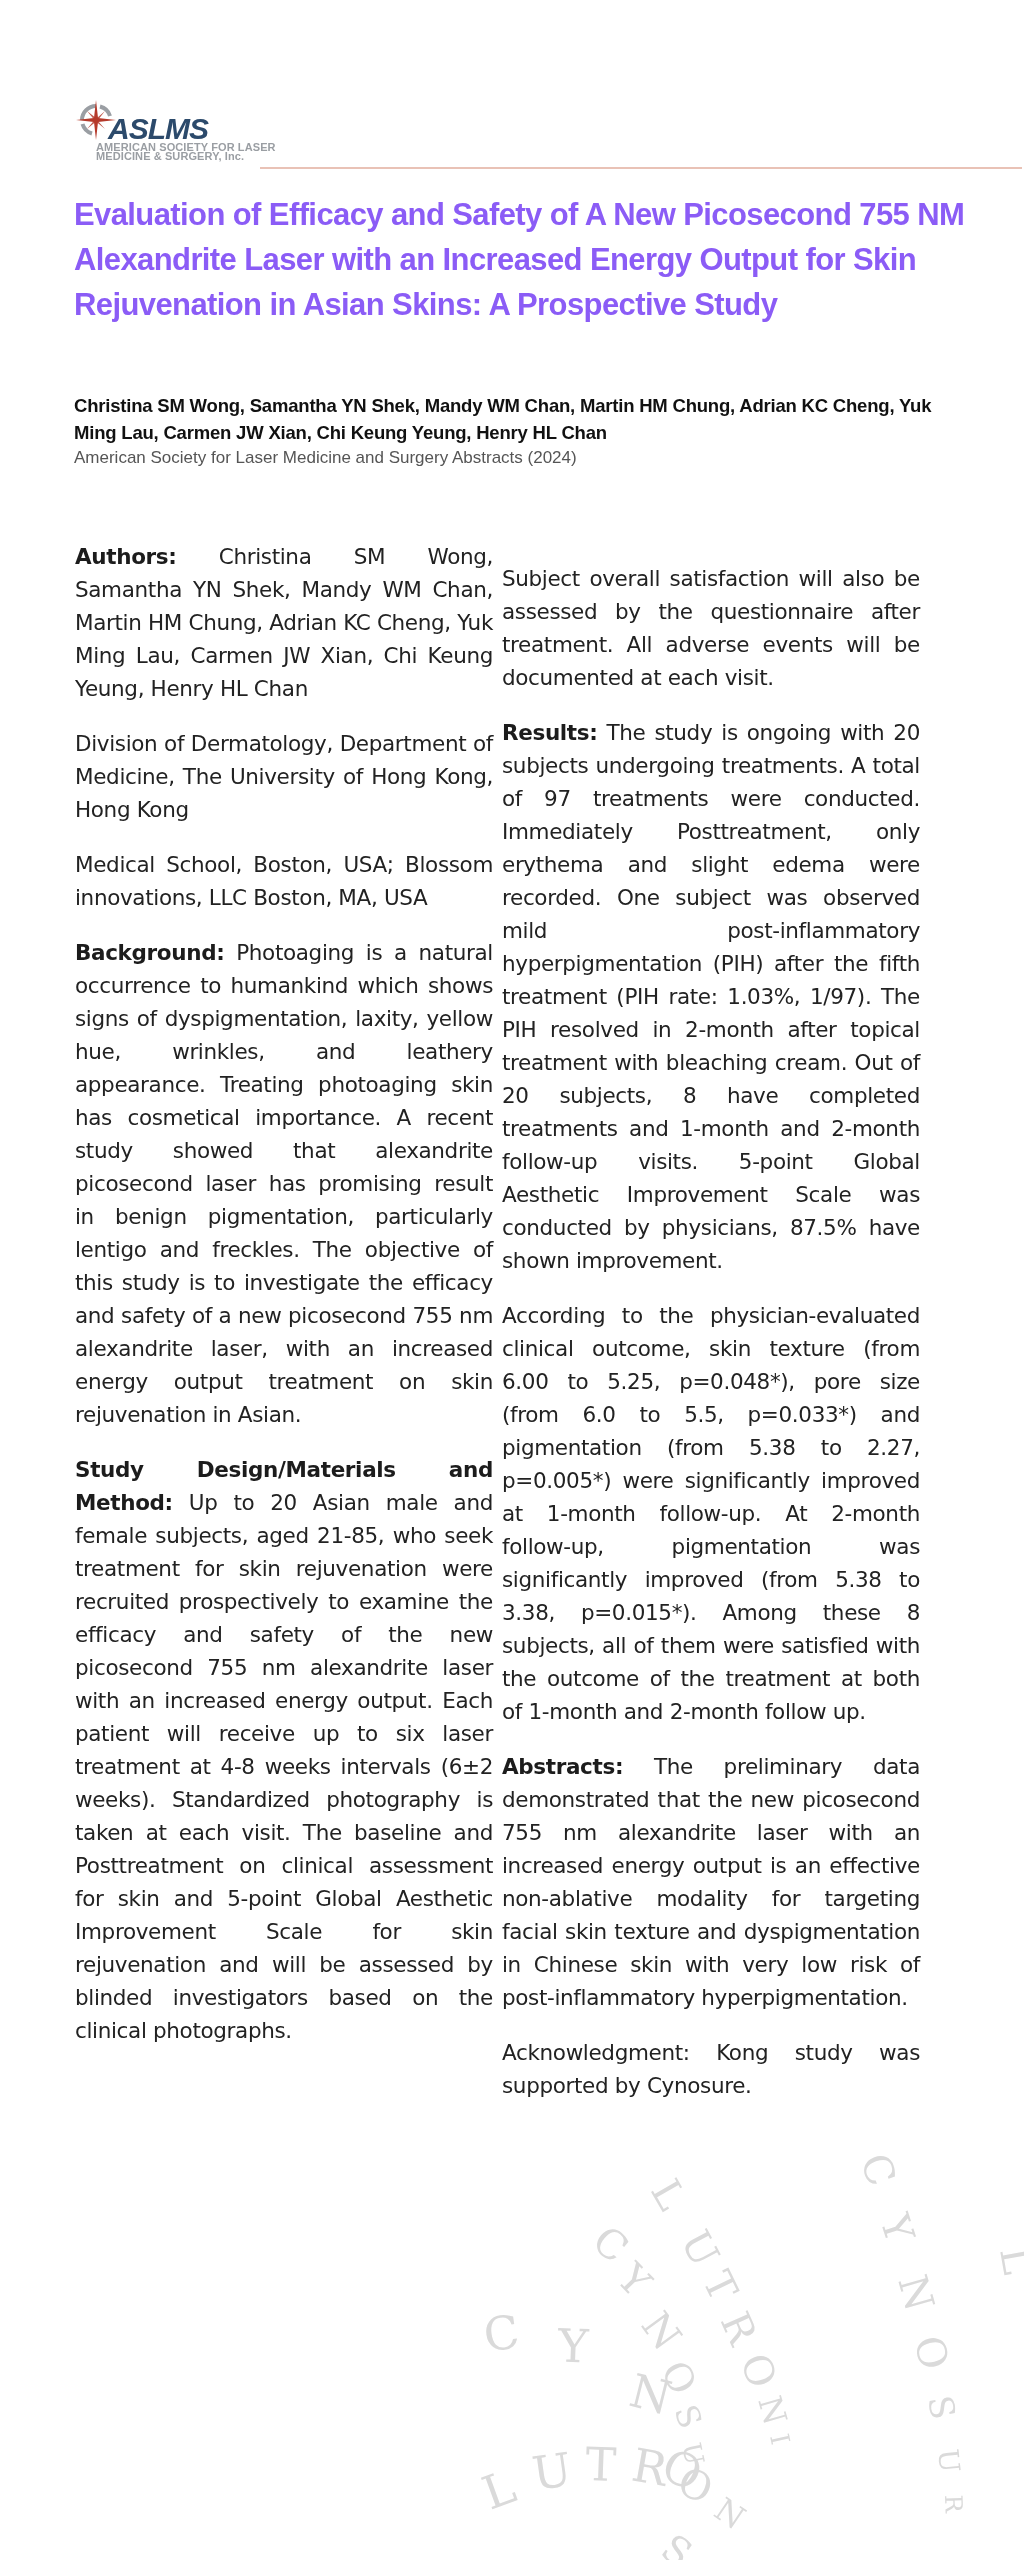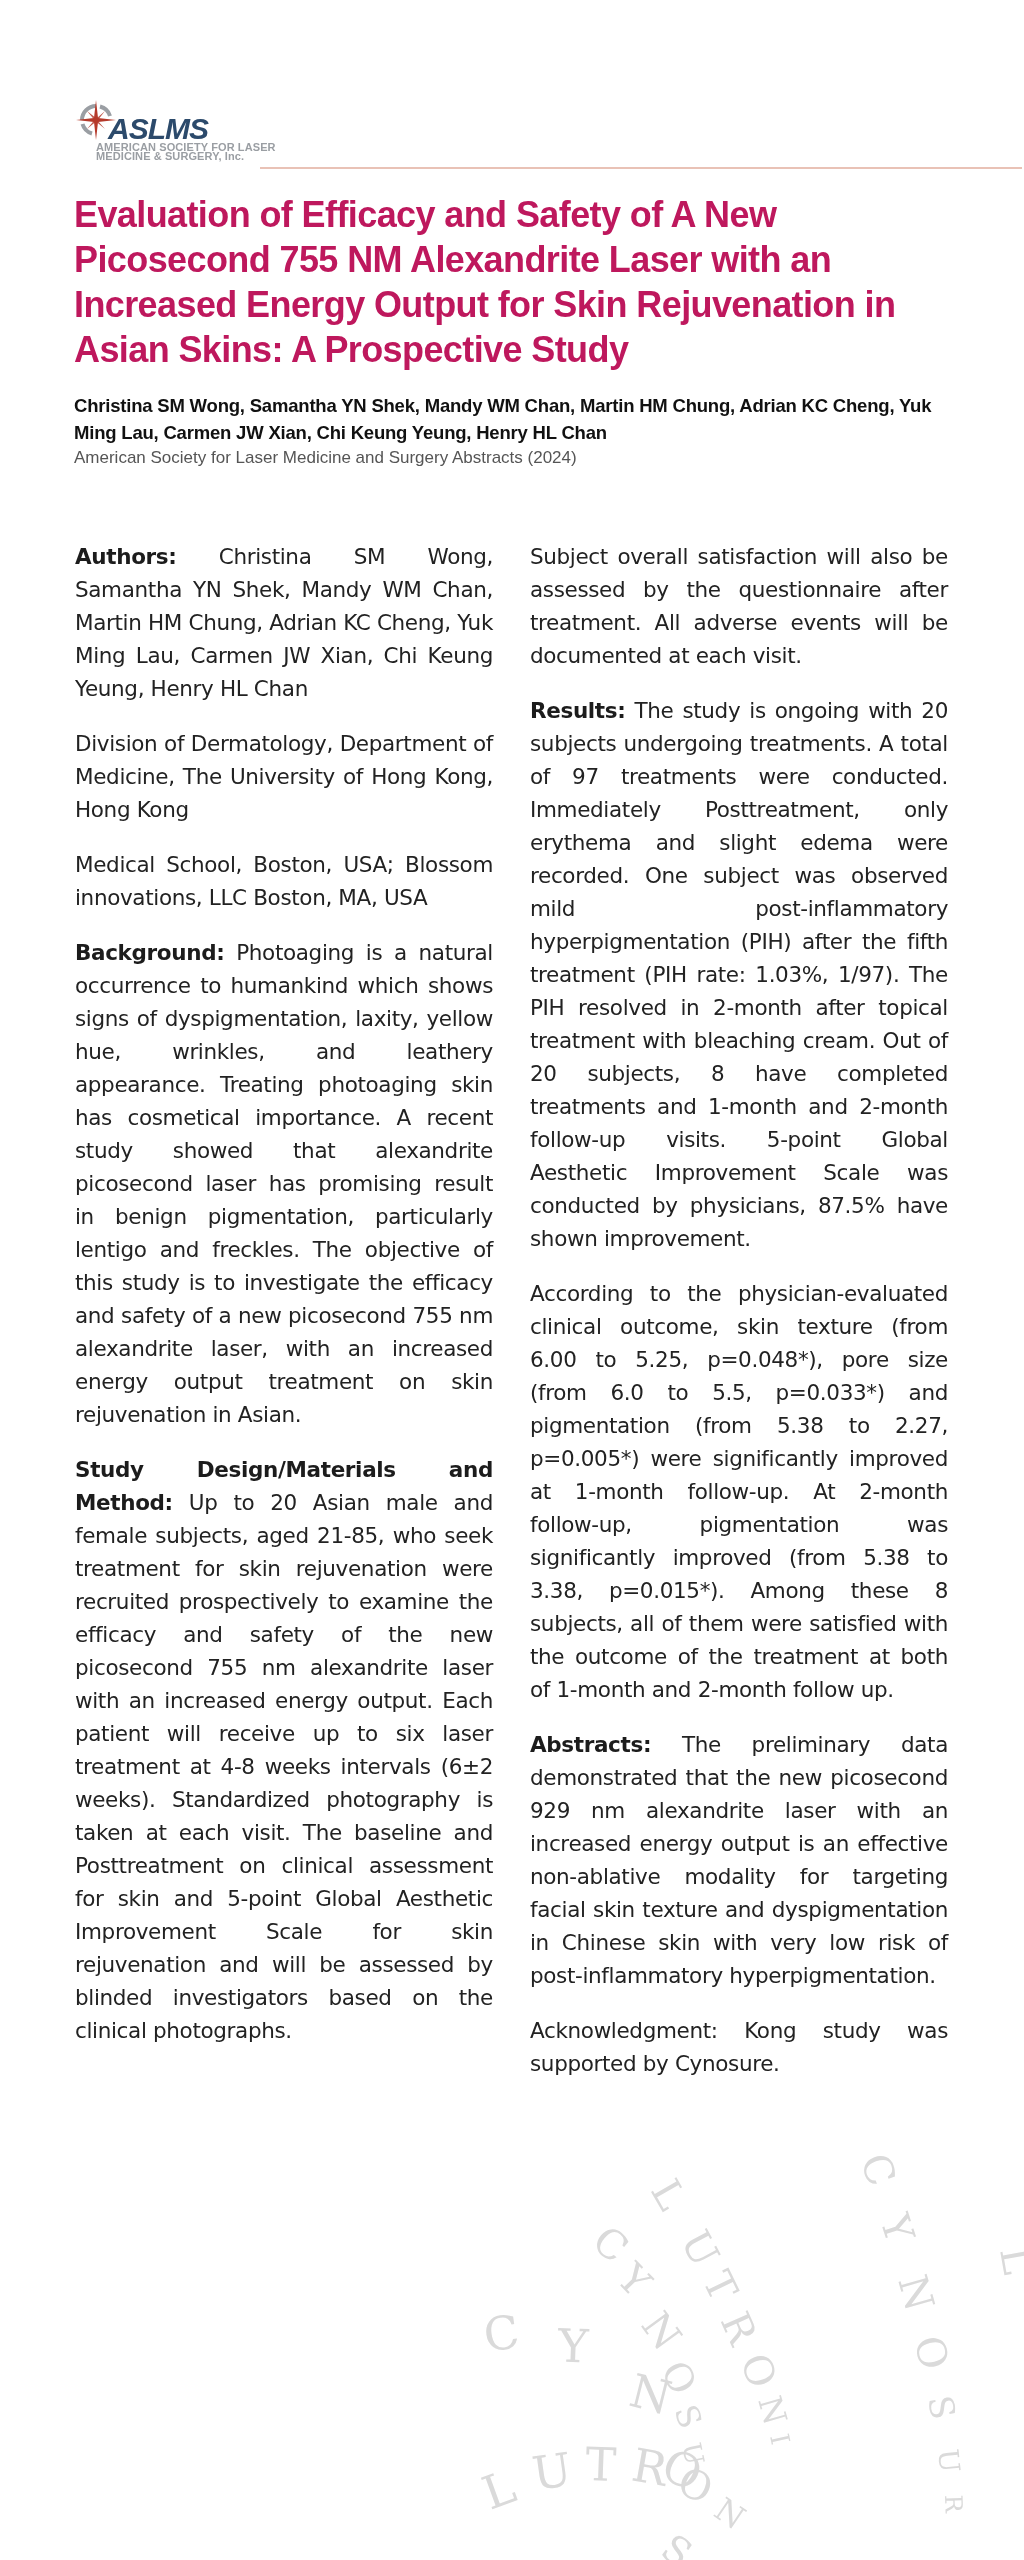--- a/index.html
+++ b/index.html
@@ -3,26 +3,26 @@
 <meta charset="utf-8">
 <style>
   html, body { margin: 0; padding: 0; background: #ffffff; }
   body { width: 1024px; height: 2560px; position: relative; overflow: hidden; font-family: "DejaVu Sans", sans-serif; color: #222222; }
   .header { position: absolute; left: 74px; top: 96px; width: 900px; height: 80px; }
   .logo { position: absolute; left: 0; top: 0; width: 180px; height: 72px; }
   .logo-mark { position: absolute; left: 0; top: 2px; width: 44px; height: 44px; }
   .logo-word { position: absolute; left: 34px; top: 18px; font-family: "Liberation Sans", sans-serif; font-weight: bold; font-style: italic; font-size: 30px; letter-spacing: -1px; color: #2c4a6b; line-height: 1; text-align: center; }
   .logo-sub { position: absolute; left: 22px; top: 47px; font-family: "Liberation Sans", sans-serif; font-weight: bold; font-size: 11px; line-height: 9px; color: #9a9ea3; letter-spacing: 0.1px; white-space: nowrap; }
   .header-rule { position: absolute; left: 186px; top: 71px; width: 762px; height: 2px; background: #e9c2b6; }
-  .title { position: absolute; left: 74px; top: 192px; width: 900px; font-family: "Liberation Sans", sans-serif; font-weight: bold; font-size: 36px; line-height: 45px; color: #be185d; letter-spacing: -0.6px; margin: 0; }
+  .title { position: absolute; left: 74px; top: 192px; width: 900px; font-family: "Liberation Sans", sans-serif; font-weight: bold; font-size: 31px; line-height: 45px; color: #8b5cf6; letter-spacing: -0.6px; margin: 0; }
   .authors-line { position: absolute; left: 74px; top: 392px; width: 900px; font-family: "Liberation Sans", sans-serif; font-weight: bold; font-size: 18.5px; line-height: 27px; color: #111111; letter-spacing: -0.2px; }
   .journal { position: absolute; left: 74px; top: 446px; width: 900px; font-family: "Liberation Sans", sans-serif; font-size: 17px; line-height: 24px; color: #555555; }
   .col { position: absolute; top: 540px; width: 418px; font-family: "DejaVu Sans", sans-serif; font-size: 21.5px; line-height: 33px; color: #222222; text-align: justify; hyphens: manual; letter-spacing: -0.35px; }
   .col-left { left: 75px; }
-  .col-right { left: 530px; }
+  .col-right { left: 502px; margin-top: 22px; }
   .para { margin: 0 0 22px 0; }
   .label { font-weight: bold; color: #1c1c1c; }
   .watermark { position: absolute; left: 440px; top: 2080px; width: 584px; height: 480px; pointer-events: none; }
 </style>
 </head>
 <body>
 
 <div class="header">
   <div class="logo">
     <svg class="logo-mark" viewBox="0 0 44 44">
@@ -50,21 +50,21 @@
   <p class="para"><span>Division of Dermatology, Department of Medicine, The University of Hong Kong, Hong Kong</span></p>
   <p class="para"><span>Medical School, Boston, USA; Blossom innovations, LLC Boston, MA, USA</span></p>
   <p class="para"><span class="label">Background:</span><span> Photoaging is a natural occurrence to humankind which shows signs of dyspigmentation, laxity, yellow hue, wrinkles, and leathery appearance. Treating photoaging skin has cosmetical importance. A recent study showed that alexandrite picosecond laser has promising result in benign pigmentation, particularly lentigo and freckles. The objective of this study is to investigate the efficacy and safety of a new picosecond 755 nm alexandrite laser, with an increased energy output treatment on skin rejuvenation in Asian.</span></p>
   <p class="para"><span class="label">Study Design/Materials and Method:</span><span> Up to 20 Asian male and female subjects, aged 21-85, who seek treatment for skin rejuvenation were recruited prospectively to examine the efficacy and safety of the new picosecond 755 nm alexandrite laser with an increased energy output. Each patient will receive up to six laser treatment at 4-8 weeks intervals (6±2 weeks). Standardized photography is taken at each visit. The baseline and Posttreatment on clinical assessment for skin and 5-point Global Aesthetic Improvement Scale for skin rejuvenation and will be assessed by blinded investigators based on the clinical photographs.</span></p>
 </div>
 
 <div class="col col-right">
   <p class="para"><span>Subject overall satisfaction will also be assessed by the questionnaire after treatment. All adverse events will be documented at each visit.</span></p>
   <p class="para"><span class="label">Results:</span><span> The study is ongoing with 20 subjects undergoing treatments. A total of 97 treatments were conducted. Immediately Posttreatment, only erythema and slight edema were recorded. One subject was observed mild post-inflammatory hyperpigmentation (PIH) after the fifth treatment (PIH rate: 1.03%, 1/97). The PIH resolved in 2-month after topical treatment with bleaching cream. Out of 20 subjects, 8 have completed treatments and 1-month and 2-month follow-up visits. 5-point Global Aesthetic Improvement Scale was conducted by physicians, 87.5% have shown improvement.</span></p>
   <p class="para"><span>According to the physician-evaluated clinical outcome, skin texture (from 6.00 to 5.25, p=0.048*), pore size (from 6.0 to 5.5, p=0.033*) and pigmentation (from 5.38 to 2.27, p=0.005*) were significantly improved at 1-month follow-up. At 2-month follow-up, pigmentation was significantly improved (from 5.38 to 3.38, p=0.015*). Among these 8 subjects, all of them were satisfied with the outcome of the treatment at both of 1-month and 2-month follow up.</span></p>
-  <p class="para"><span class="label">Abstracts:</span><span> The preliminary data demonstrated that the new picosecond 929 nm alexandrite laser with an increased energy output is an effective non-ablative modality for targeting facial skin texture and dyspigmentation in Chinese skin with very low risk of post-inflammatory hyperpigmentation.</span></p>
+  <p class="para"><span class="label">Abstracts:</span><span> The preliminary data demonstrated that the new picosecond 755 nm alexandrite laser with an increased energy output is an effective non-ablative modality for targeting facial skin texture and dyspigmentation in Chinese skin with very low risk of post-inflammatory hyperpigmentation.</span></p>
   <p class="para"><span>Acknowledgment: Kong study was supported by Cynosure.</span></p>
 </div>
 
 <svg class="watermark" viewBox="0 0 584 480">
   <g font-family="DejaVu Serif, serif" fill="#dadada" font-size="46">
     <g transform="translate(70 440) rotate(0)">
       <text x="0" y="-170" transform="rotate(-8)">C</text>
       <text x="42" y="-160" transform="rotate(2)">Y</text>
       <text x="86" y="-140" transform="rotate(14)">N</text>
       <text x="118" y="-100" transform="rotate(24)">O</text>

